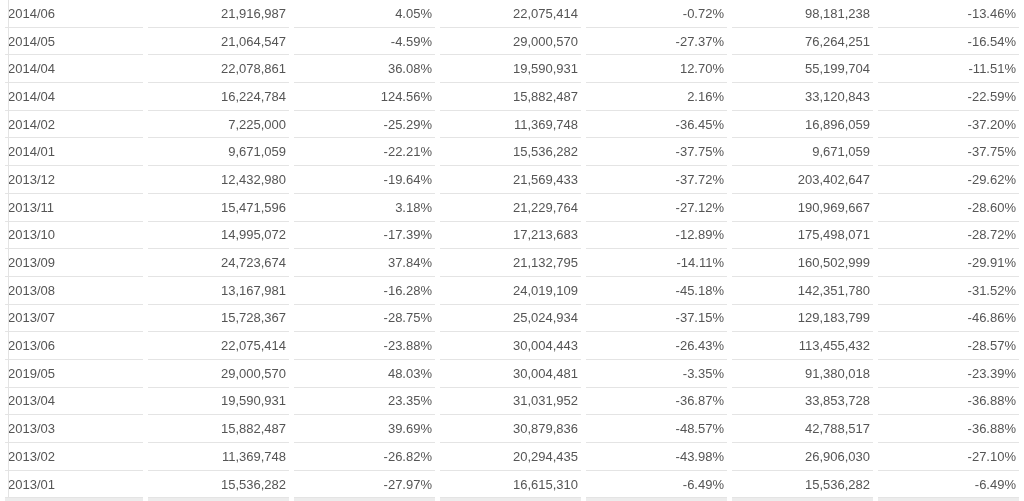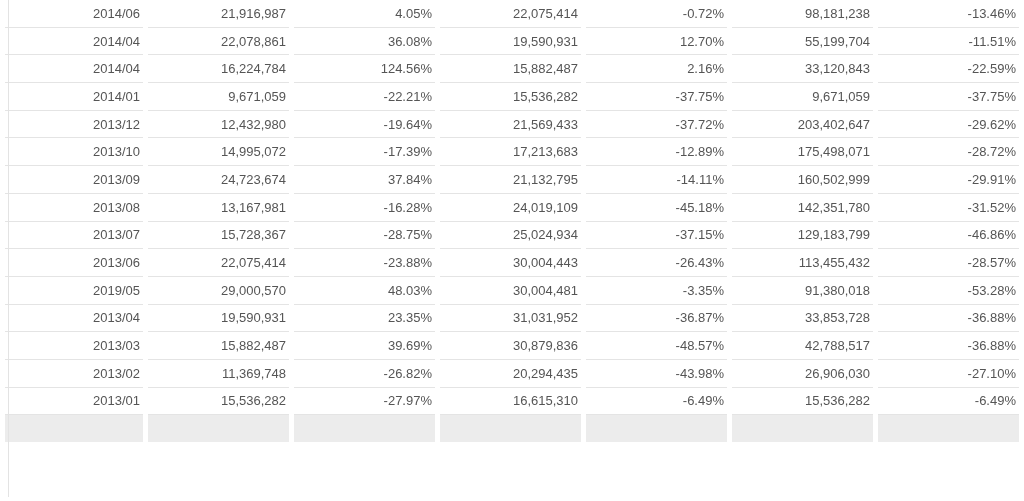--- a/index.html
+++ b/index.html
@@ -32,21 +32,21 @@
   table.data-grid td {
     height: 26.7px;
     border-bottom: 1px solid #e4e4e4;
     font-size: 13px;
     color: #555555;
     padding: 0 3px;
     white-space: nowrap;
     overflow: hidden;
     vertical-align: middle;
   }
-  td.col-date { text-align: right; }
+  td.col-date { text-align: left; }
   td.num { text-align: right; }
   td.neg { color: #ef5350; }
   tr.ghost-row td {
     background: #ececec;
     border-bottom: none;
     height: 27px;
   }
 </style>
 </head>
 <body>
@@ -67,56 +67,83 @@
       <tr>
         <td class="col-date">2014/06</td>
         <td class="num">21,916,987</td>
         <td class="num">4.05%</td>
         <td class="num">22,075,414</td>
         <td class="num neg">-0.72%</td>
         <td class="num">98,181,238</td>
         <td class="num neg">-13.46%</td>
       </tr>
       <tr>
+        <td class="col-date">2014/05</td>
+        <td class="num">21,064,547</td>
+        <td class="num neg">-4.59%</td>
+        <td class="num">29,000,570</td>
+        <td class="num neg">-27.37%</td>
+        <td class="num">76,264,251</td>
+        <td class="num neg">-16.54%</td>
+      </tr>
+      <tr>
         <td class="col-date">2014/04</td>
         <td class="num">22,078,861</td>
         <td class="num">36.08%</td>
         <td class="num">19,590,931</td>
         <td class="num">12.70%</td>
         <td class="num">55,199,704</td>
         <td class="num neg">-11.51%</td>
       </tr>
       <tr>
         <td class="col-date">2014/04</td>
         <td class="num">16,224,784</td>
         <td class="num">124.56%</td>
         <td class="num">15,882,487</td>
         <td class="num">2.16%</td>
         <td class="num">33,120,843</td>
         <td class="num neg">-22.59%</td>
       </tr>
       <tr>
+        <td class="col-date">2014/02</td>
+        <td class="num">7,225,000</td>
+        <td class="num neg">-25.29%</td>
+        <td class="num">11,369,748</td>
+        <td class="num neg">-36.45%</td>
+        <td class="num">16,896,059</td>
+        <td class="num neg">-37.20%</td>
+      </tr>
+      <tr>
         <td class="col-date">2014/01</td>
         <td class="num">9,671,059</td>
         <td class="num neg">-22.21%</td>
         <td class="num">15,536,282</td>
         <td class="num neg">-37.75%</td>
         <td class="num">9,671,059</td>
         <td class="num neg">-37.75%</td>
       </tr>
       <tr>
         <td class="col-date">2013/12</td>
         <td class="num">12,432,980</td>
         <td class="num neg">-19.64%</td>
         <td class="num">21,569,433</td>
         <td class="num neg">-37.72%</td>
         <td class="num">203,402,647</td>
         <td class="num neg">-29.62%</td>
       </tr>
       <tr>
+        <td class="col-date">2013/11</td>
+        <td class="num">15,471,596</td>
+        <td class="num">3.18%</td>
+        <td class="num">21,229,764</td>
+        <td class="num neg">-27.12%</td>
+        <td class="num">190,969,667</td>
+        <td class="num neg">-28.60%</td>
+      </tr>
+      <tr>
         <td class="col-date">2013/10</td>
         <td class="num">14,995,072</td>
         <td class="num neg">-17.39%</td>
         <td class="num">17,213,683</td>
         <td class="num neg">-12.89%</td>
         <td class="num">175,498,071</td>
         <td class="num neg">-28.72%</td>
       </tr>
       <tr>
         <td class="col-date">2013/09</td>
@@ -154,21 +181,21 @@
         <td class="num">113,455,432</td>
         <td class="num neg">-28.57%</td>
       </tr>
       <tr>
         <td class="col-date">2019/05</td>
         <td class="num">29,000,570</td>
         <td class="num">48.03%</td>
         <td class="num">30,004,481</td>
         <td class="num neg">-3.35%</td>
         <td class="num">91,380,018</td>
-        <td class="num neg">-53.28%</td>
+        <td class="num neg">-23.39%</td>
       </tr>
       <tr>
         <td class="col-date">2013/04</td>
         <td class="num">19,590,931</td>
         <td class="num">23.35%</td>
         <td class="num">31,031,952</td>
         <td class="num neg">-36.87%</td>
         <td class="num">33,853,728</td>
         <td class="num neg">-36.88%</td>
       </tr>

